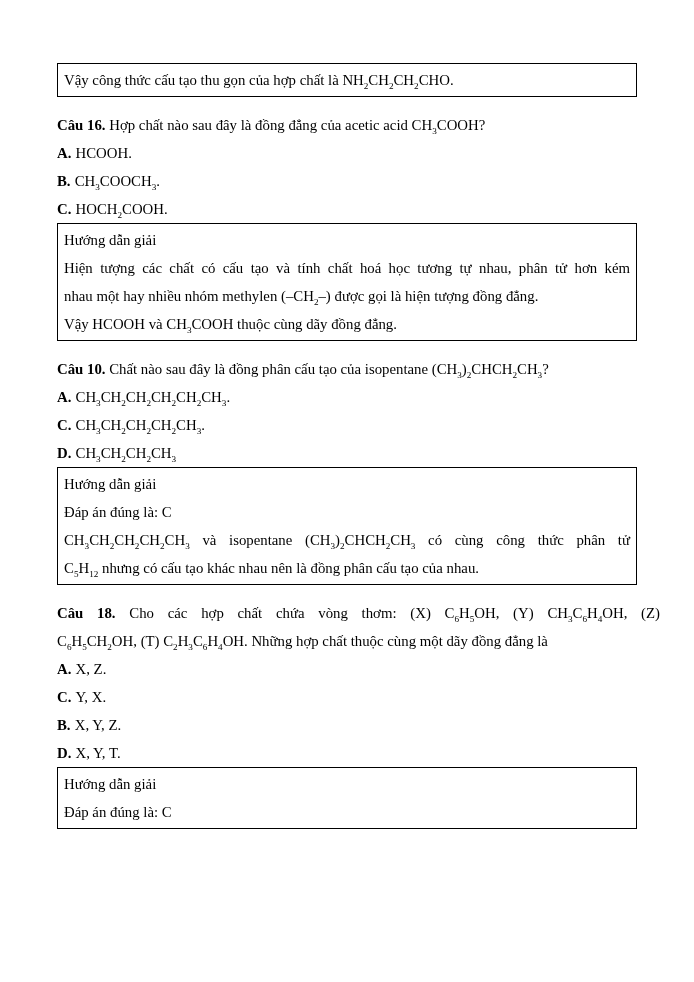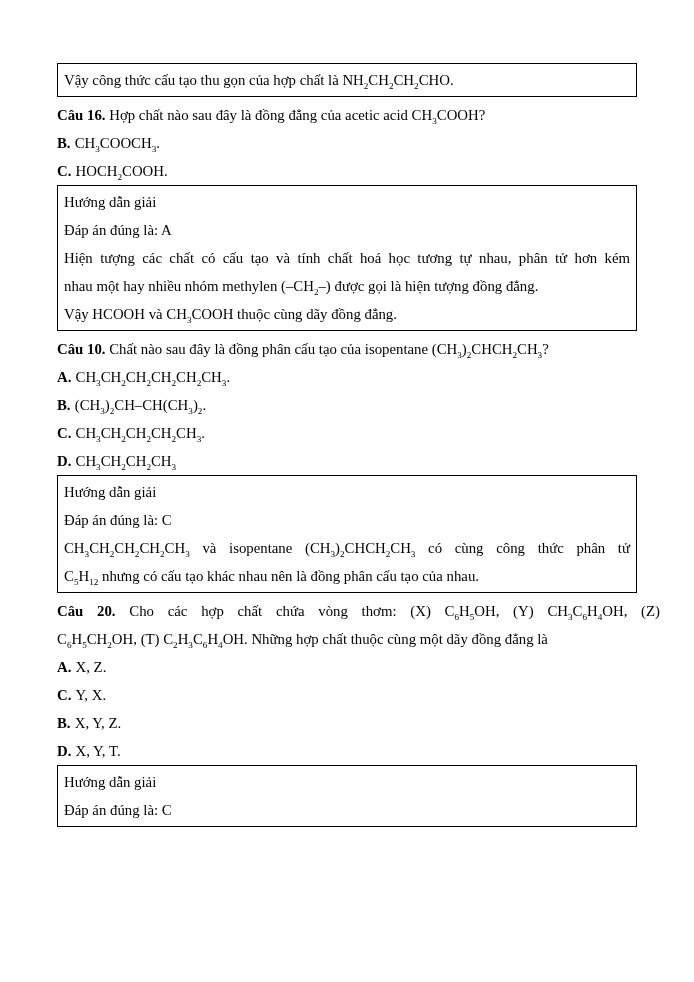--- a/index.html
+++ b/index.html
@@ -23,64 +23,63 @@
     white-space: normal;
   }
   .bold { font-weight: normal; }
   .box {
     box-sizing: border-box;
     width: 580px;
     border: 1.5px solid #000000;
     padding: 2px 6px;
     background: #ffffff;
   }
-  .q-block { margin-top: 4px; }
+  .q-block { margin-top: 14px; }
   .opt-label { font-weight: bold; margin-right: 0.28em; }
   .jline {
     text-align: justify;
     text-align-last: justify;
   }
   sub { font-size: 0.62em; line-height: 0; }
   b { font-weight: bold; }
 </style>
 </head>
 <body style="background: rgb(255, 255, 255); color: rgb(0, 0, 0);">
 
 <div class="doc">
 
   <div class="box" style="border-color: rgb(0, 0, 0);">
     <p class="line">Vậy công thức cấu tạo thu gọn của hợp chất là NH<sub>2</sub>CH<sub>2</sub>CH<sub>2</sub>CHO.</p>
   </div>
 
   <p class="line q-block"><b>Câu 16.</b> Hợp chất nào sau đây là đồng đẳng của acetic acid CH<sub>3</sub>COOH?</p>
+  <p class="line"><b class="opt-label">A.</b><span>HCOOH.</span></p>
   <p class="line"><b class="opt-label">B.</b><span>CH<sub>3</sub>COOCH<sub>3</sub>.</span></p>
   <p class="line"><b class="opt-label">C.</b><span>HOCH<sub>2</sub>COOH.</span></p>
 
   <div class="box" style="border-color: rgb(0, 0, 0);">
     <p class="line bold">Hướng dẫn giải</p>
-    <p class="line bold">Đáp án đúng là: A</p>
     <p class="line jline">Hiện tượng các chất có cấu tạo và tính chất hoá học tương tự nhau, phân tử hơn kém</p>
     <p class="line">nhau một hay nhiều nhóm methylen (–CH<sub>2</sub>–) được gọi là hiện tượng đồng đẳng.</p>
     <p class="line">Vậy HCOOH và CH<sub>3</sub>COOH thuộc cùng dãy đồng đẳng.</p>
   </div>
 
   <p class="line q-block"><b>Câu 10.</b> Chất nào sau đây là đồng phân cấu tạo của isopentane (CH<sub>3</sub>)<sub>2</sub>CHCH<sub>2</sub>CH<sub>3</sub>?</p>
   <p class="line"><b class="opt-label">A.</b><span>CH<sub>3</sub>CH<sub>2</sub>CH<sub>2</sub>CH<sub>2</sub>CH<sub>2</sub>CH<sub>3</sub>.</span></p>
-  <p class="line"><b class="opt-label">B.</b><span>(CH<sub>3</sub>)<sub>2</sub>CH–CH(CH<sub>3</sub>)<sub>2</sub>.</span></p>
   <p class="line"><b class="opt-label">C.</b><span>CH<sub>3</sub>CH<sub>2</sub>CH<sub>2</sub>CH<sub>2</sub>CH<sub>3</sub>.</span></p>
   <p class="line"><b class="opt-label">D.</b><span>CH<sub>3</sub>CH<sub>2</sub>CH<sub>2</sub>CH<sub>3</sub></span></p>
 
   <div class="box" style="border-color: rgb(0, 0, 0);">
     <p class="line bold">Hướng dẫn giải</p>
     <p class="line bold">Đáp án đúng là: C</p>
     <p class="line jline">CH<sub>3</sub>CH<sub>2</sub>CH<sub>2</sub>CH<sub>2</sub>CH<sub>3</sub> và isopentane (CH<sub>3</sub>)<sub>2</sub>CHCH<sub>2</sub>CH<sub>3</sub> có cùng công thức phân tử</p>
     <p class="line">C<sub>5</sub>H<sub>12</sub> nhưng có cấu tạo khác nhau nên là đồng phân cấu tạo của nhau.</p>
   </div>
 
-  <p class="line q-block jline"><b>Câu 20.</b> Cho các hợp chất chứa vòng thơm: (X) C<sub>6</sub>H<sub>5</sub>OH, (Y) CH<sub>3</sub>C<sub>6</sub>H<sub>4</sub>OH, (Z)</p>
+  <p class="line q-block jline"><b>Câu 18.</b> Cho các hợp chất chứa vòng thơm: (X) C<sub>6</sub>H<sub>5</sub>OH, (Y) CH<sub>3</sub>C<sub>6</sub>H<sub>4</sub>OH, (Z)</p>
   <p class="line">C<sub>6</sub>H<sub>5</sub>CH<sub>2</sub>OH, (T) C<sub>2</sub>H<sub>3</sub>C<sub>6</sub>H<sub>4</sub>OH. Những hợp chất thuộc cùng một dãy đồng đẳng là</p>
   <p class="line"><b class="opt-label">A.</b><span>X, Z.</span></p>
   <p class="line"><b class="opt-label">C.</b><span>Y, X.</span></p>
   <p class="line"><b class="opt-label">B.</b><span>X, Y, Z.</span></p>
   <p class="line"><b class="opt-label">D.</b><span>X, Y, T.</span></p>
 
   <div class="box" style="border-color: rgb(0, 0, 0);">
     <p class="line bold">Hướng dẫn giải</p>
     <p class="line bold">Đáp án đúng là: C</p>
   </div>

